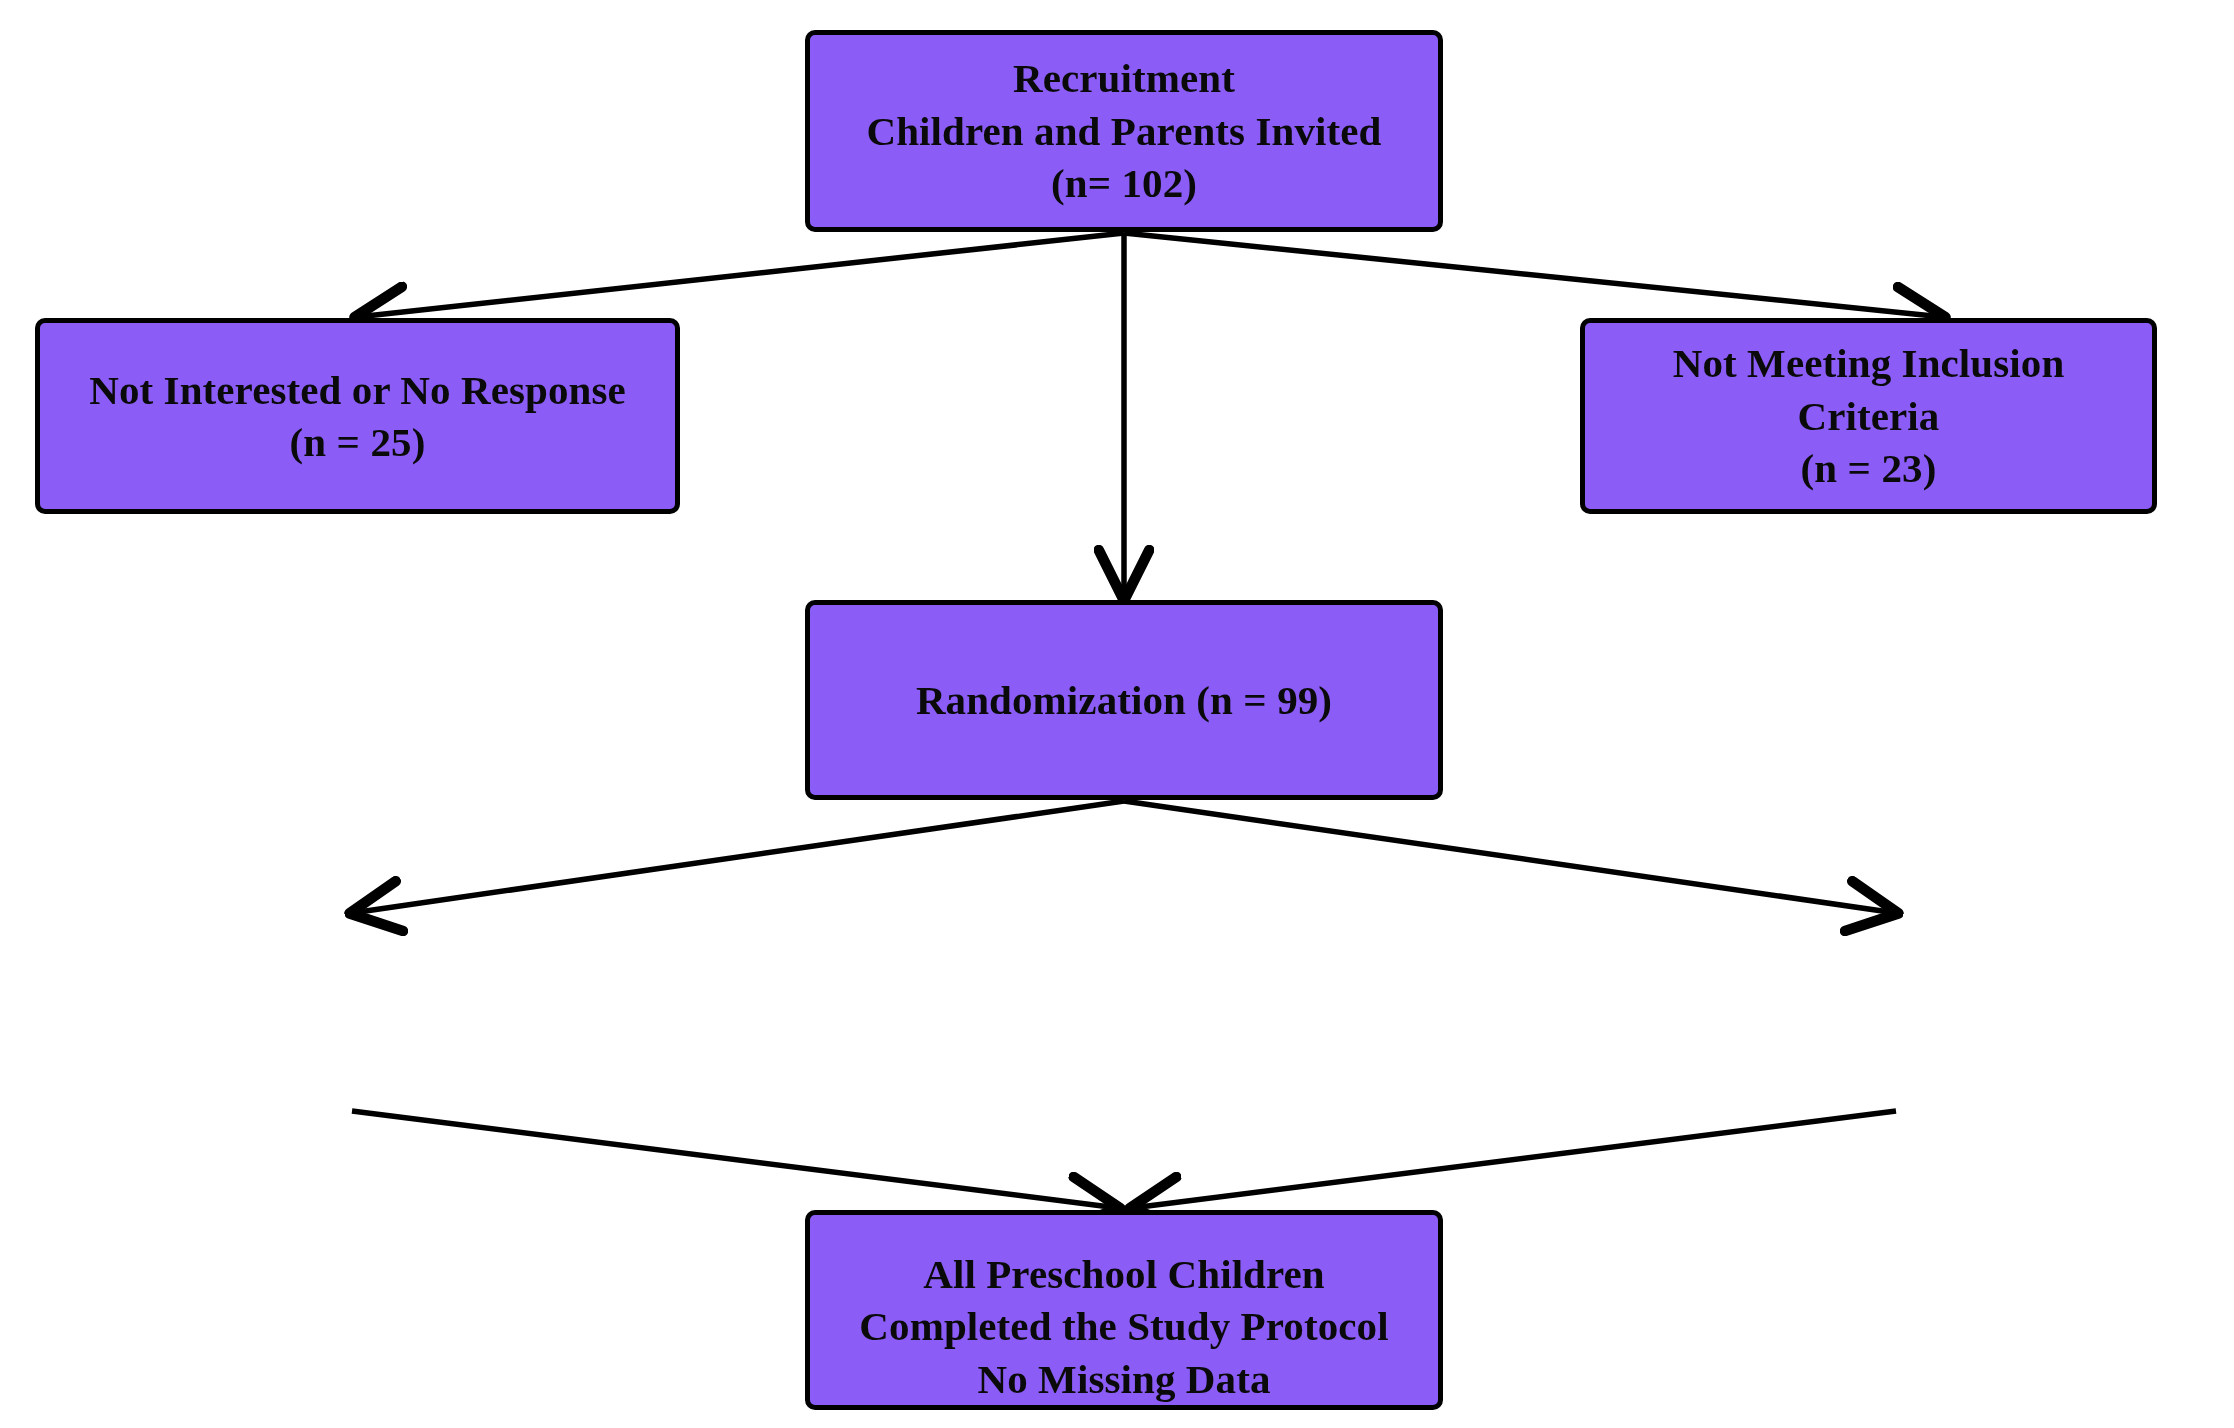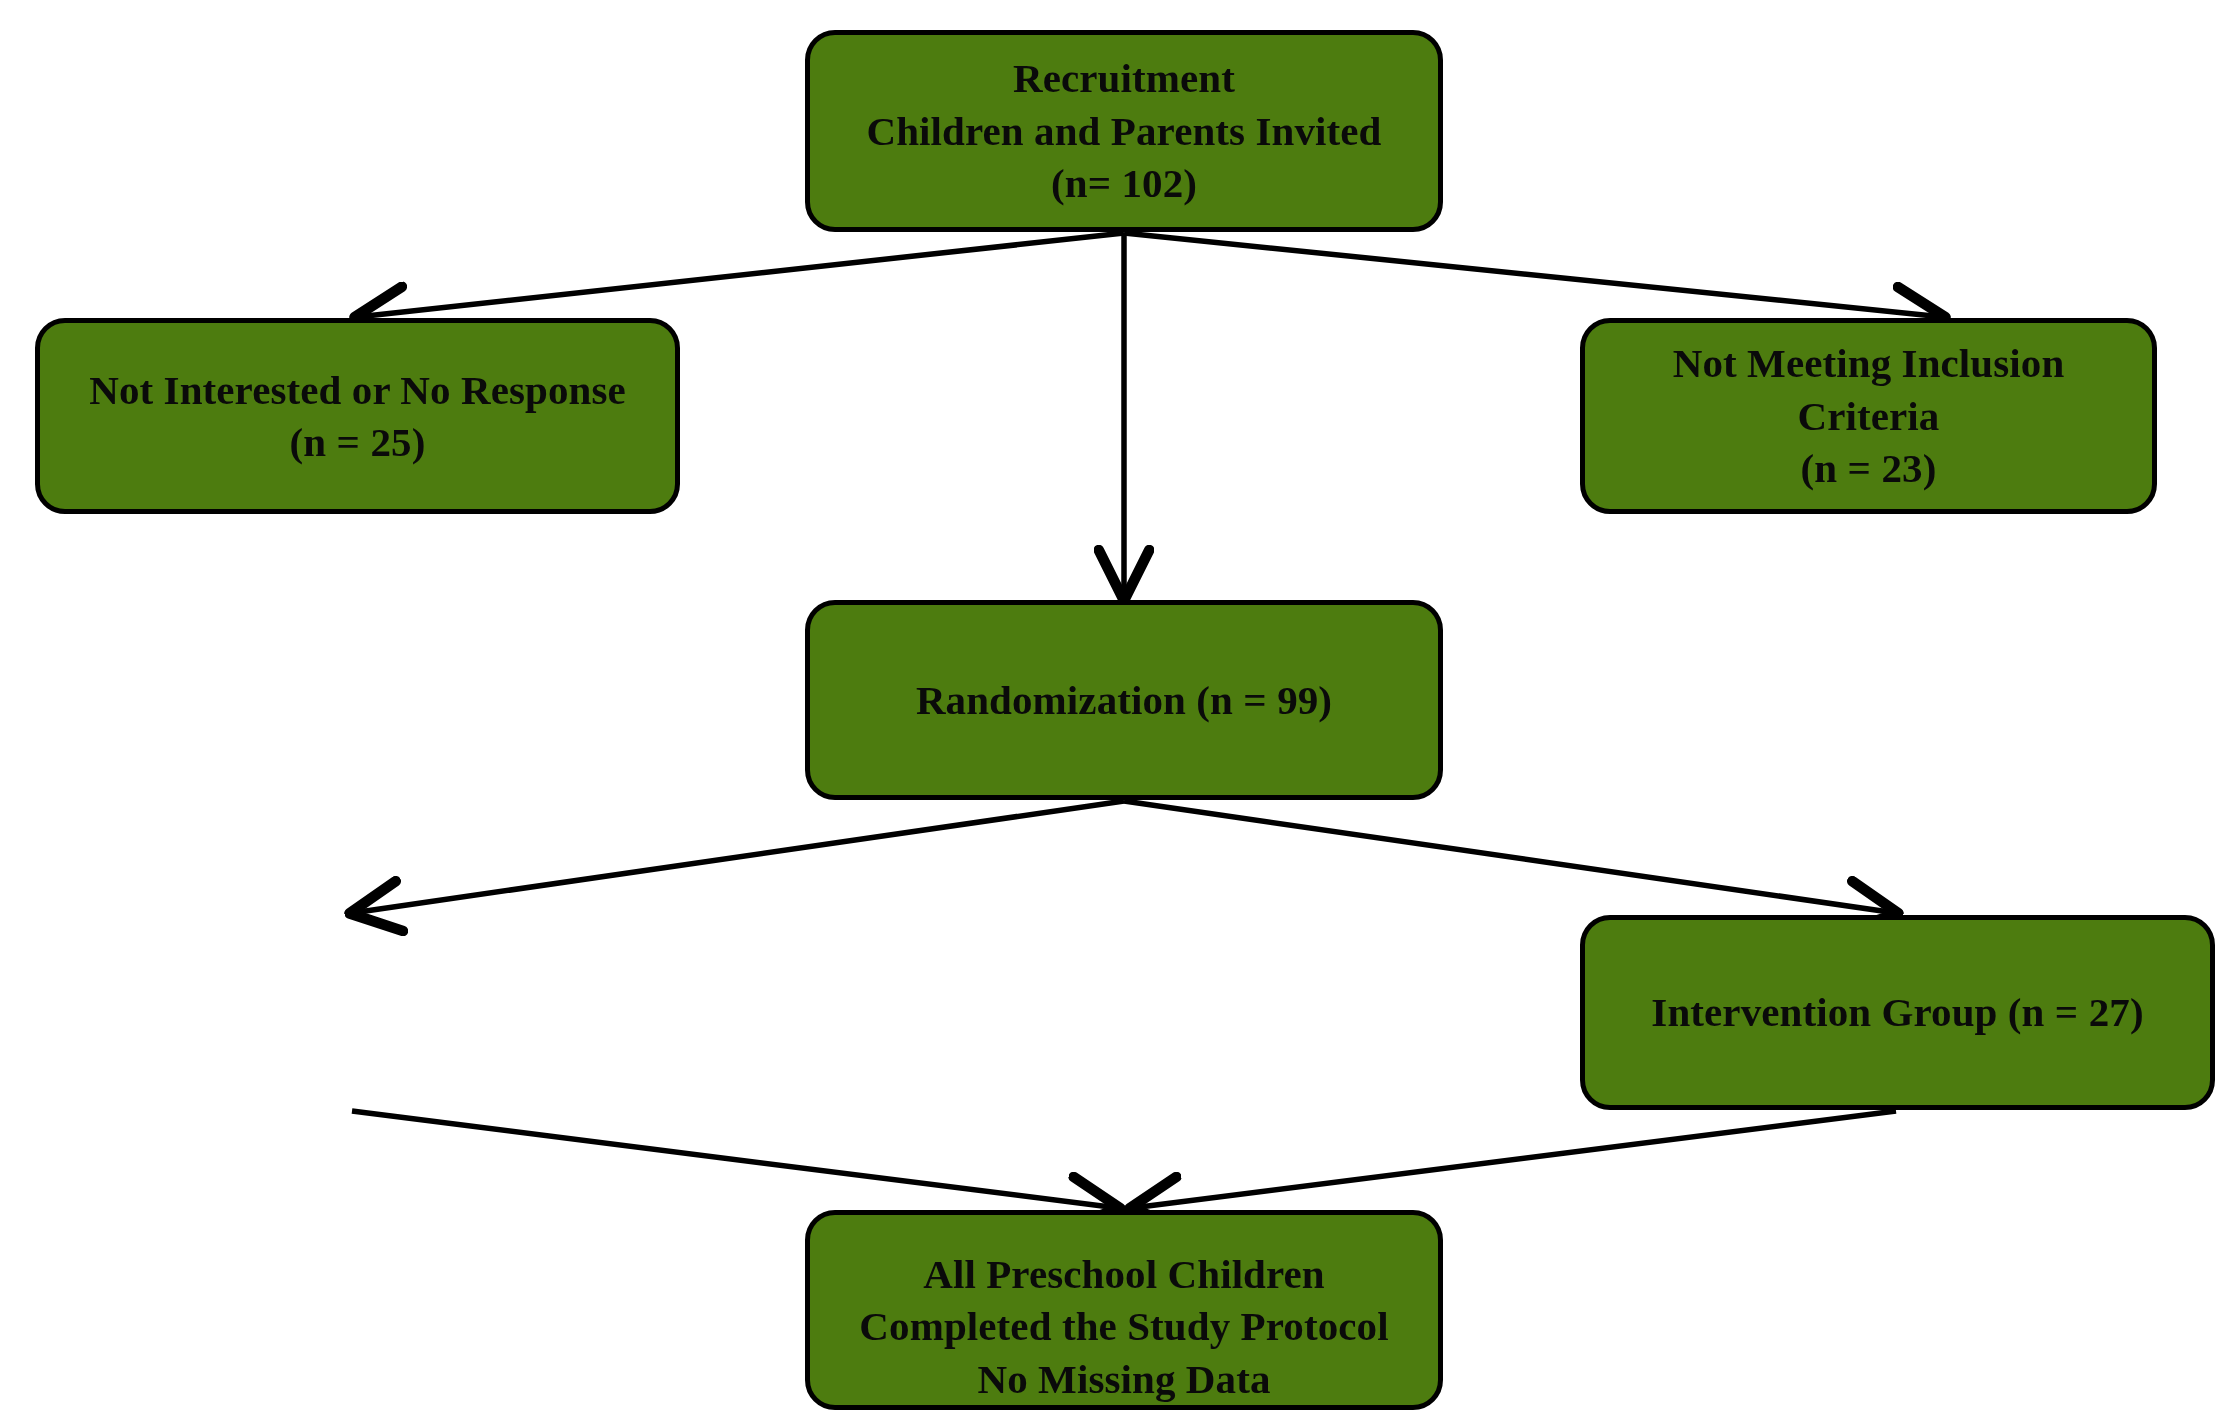--- a/index.html
+++ b/index.html
@@ -16,23 +16,23 @@
     background:#ffffff;
   }
   #edge-layer{
     position:absolute;left:0;top:0;
     width:2234px;height:1428px;
     pointer-events:none;
   }
   .node{
     position:absolute;
     box-sizing:border-box;
-    background:#4d7c0f;
+    background:#8b5cf6;
     border:5px solid #000000;
-    border-radius:30px;
+    border-radius:10px;
     display:flex;
     align-items:center;
     justify-content:center;
     text-align:center;
     z-index:2;
   }
   .node .node-text{
     font-weight:bold;
     color:#0a0a0a;
     line-height:1.28;
@@ -103,23 +103,20 @@
   <div class="node" id="node-not-meeting">
     <span class="node-text">Not Meeting Inclusion Criteria
 (n = 23)</span>
   </div>
 
   <div class="node" id="node-randomization">
     <span class="node-text">Randomization (n = 99)</span>
   </div>
 
 
-  <div class="node" id="node-intervention">
-    <span class="node-text">Intervention Group (n = 27)</span>
-  </div>
 
   <div class="node" id="node-completed">
     <span class="node-text">All Preschool Children
 Completed the Study Protocol
 No Missing Data</span>
   </div>
 
 </div>
 
 </body></html>

